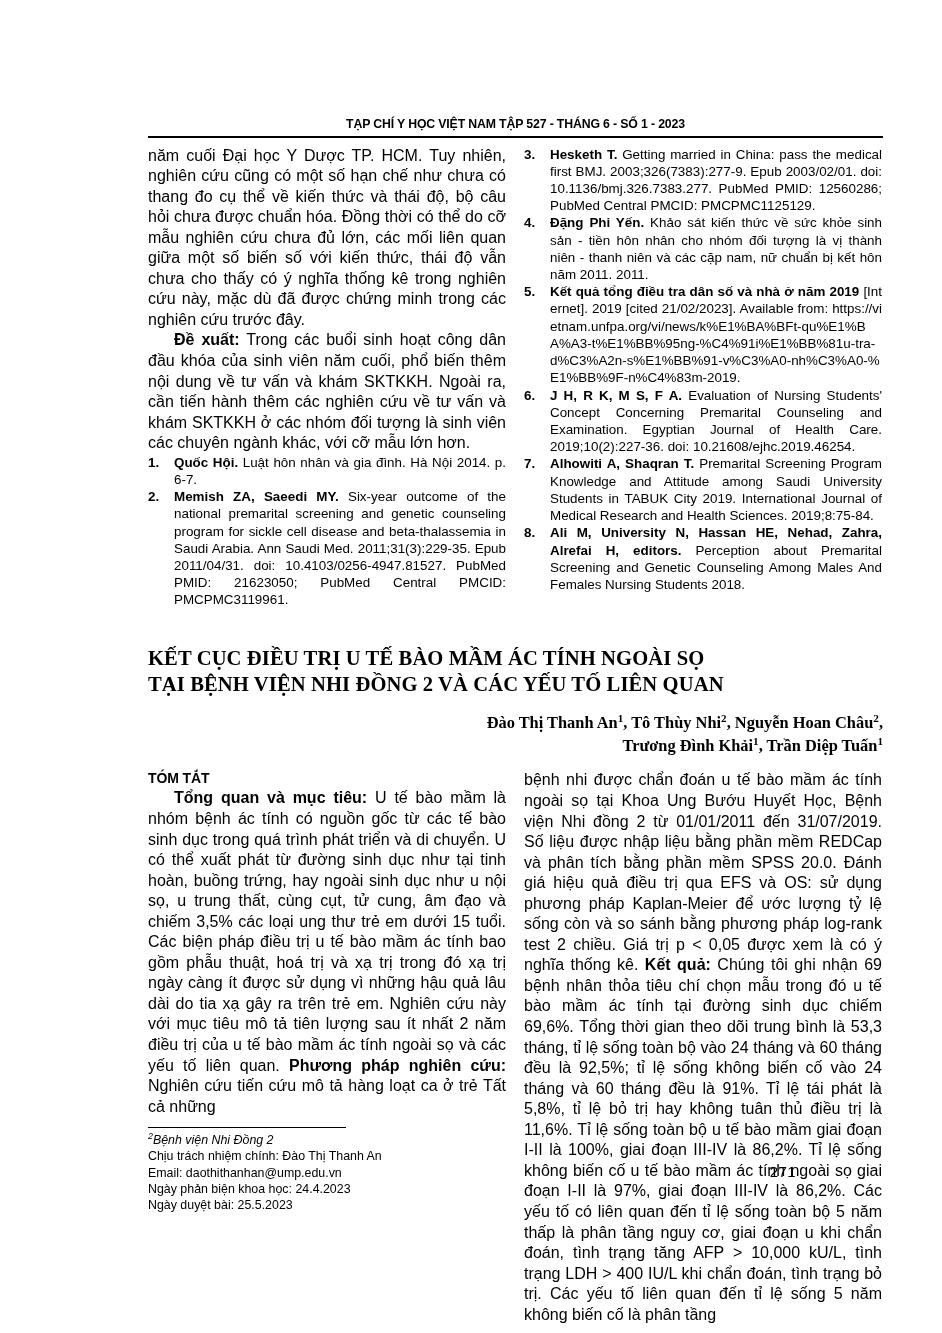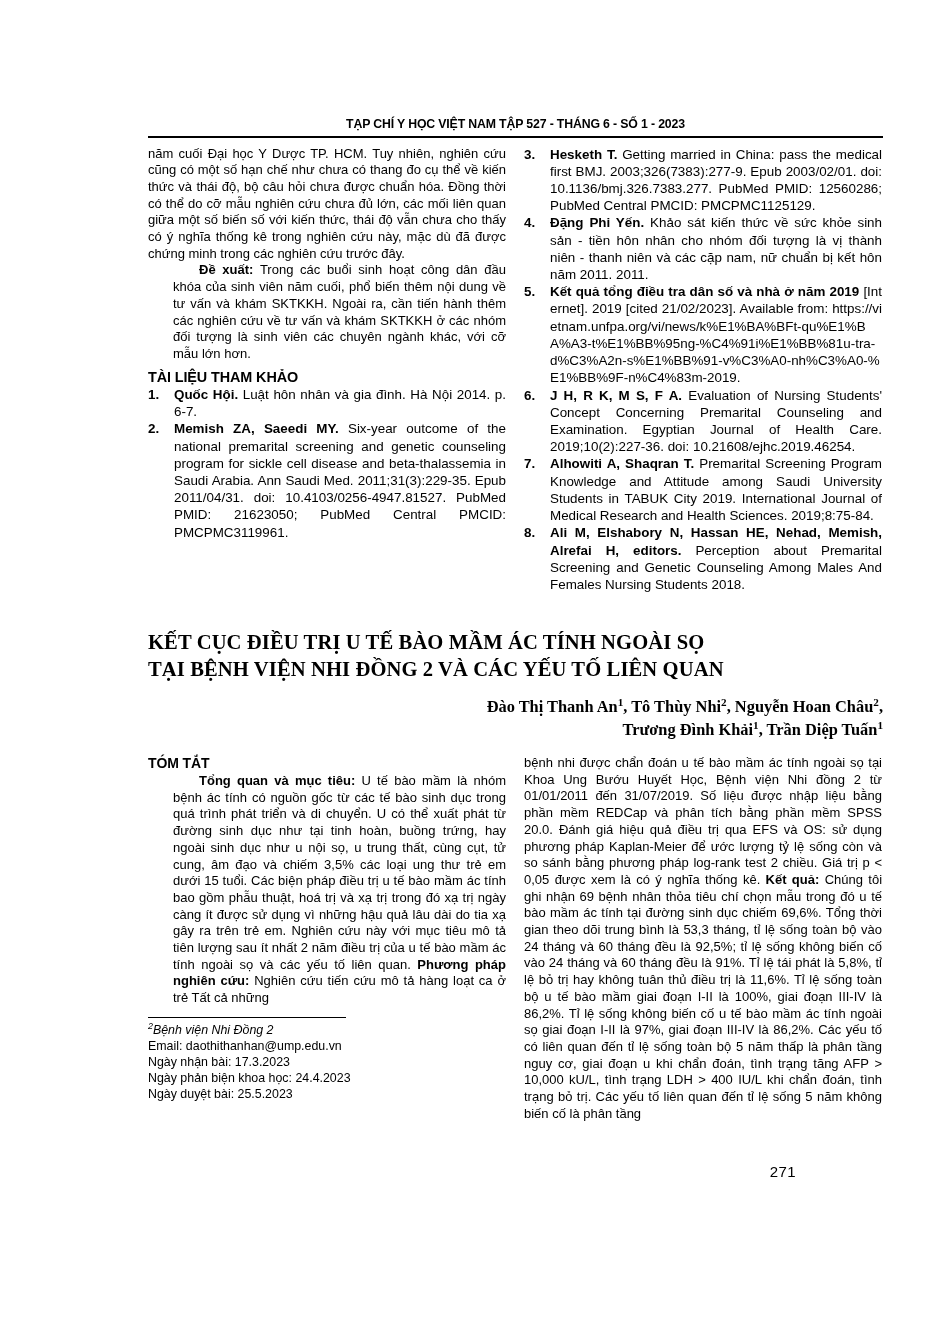--- a/index.html
+++ b/index.html
@@ -49,27 +49,27 @@
     gap: 18px;
     align-items: flex-start;
   }
   .col {
     width: 358px;
     flex: 0 0 358px;
   }
 
   p.body {
     margin: 0;
-    font-size: 13px;
+    font-size: 16px;
     line-height: 1.285;
     text-align: justify;
     text-justify: inter-word;
     hyphens: none;
   }
-  p.body.indent { text-indent: 26px; margin-left: 25px; }
+  p.body.indent { text-indent: 26px; }
   .b { font-weight: bold; }
 
   h2.section-head {
     margin: 6px 0 0 0;
     font-size: 14.4px;
     font-weight: bold;
     letter-spacing: -0.1px;
     line-height: 1.2;
   }
 
@@ -164,21 +164,20 @@
 
     <div class="running-head">TẠP CHÍ Y HỌC VIỆT NAM TẬP 527 - THÁNG 6 - SỐ 1 - 2023</div>
     <div class="head-rule"></div>
 
     <div class="cols">
 
       <div class="col">
         <p class="body">năm cuối  Đại học Y Dược TP. HCM. Tuy nhiên, nghiên cứu cũng có một số hạn chế như chưa có thang đo cụ thể về kiến thức và thái độ, bộ câu hỏi chưa được chuẩn hóa. Đồng thời có thể do cỡ mẫu nghiên cứu chưa đủ lớn, các mối liên quan giữa một số biến số với kiến thức, thái độ vẫn chưa cho thấy có ý nghĩa thống kê trong nghiên cứu này, mặc dù đã được chứng minh trong các nghiên cứu trước đây.</p>
         <p class="body indent"><span class="b">Đề xuất:</span><span> Trong các buổi sinh hoạt công dân đầu khóa của sinh viên năm cuối, phổ biến thêm nội dung về tư vấn và khám SKTKKH. Ngoài ra, cần tiến hành thêm các nghiên cứu về tư vấn và khám SKTKKH ở các nhóm đối tượng là sinh viên các chuyên ngành khác, với cỡ mẫu lớn hơn.</span></p>
 
-        <h2 class="section-head">TÀI LIỆU THAM KHẢO</h2>
 
         <ol class="refs">
           <li>
             <span class="num">1.</span><span class="b">Quốc Hội.</span><span> Luật hôn nhân và gia đình. Hà Nội 2014. p. 6-7.</span>
           </li>
           <li>
             <span class="num">2.</span><span class="b">Memish ZA, Saeedi MY.</span><span> Six-year outcome of the national premarital screening and genetic counseling program for sickle cell disease and beta-thalassemia in Saudi Arabia. Ann Saudi Med. 2011;31(3):229-35. Epub 2011/04/31. doi: 10.4103/0256-4947.81527. PubMed PMID: 21623050; PubMed Central PMCID: PMCPMC3119961.</span>
           </li>
         </ol>
       </div>
@@ -194,21 +193,21 @@
           <li>
             <span class="num">5.</span><span class="b">Kết quả tổng điều tra dân số và nhà ở năm 2019</span><span class="url"> [Internet]. 2019 [cited 21/02/2023]. Available from: https://vietnam.unfpa.org/vi/news/k%E1%BA%BFt-qu%E1%BA%A3-t%E1%BB%95ng-%C4%91i%E1%BB%81u-tra-d%C3%A2n-s%E1%BB%91-v%C3%A0-nh%C3%A0-%E1%BB%9F-n%C4%83m-2019.</span>
           </li>
           <li>
             <span class="num">6.</span><span class="b">J H, R K, M S, F A.</span><span> Evaluation of Nursing Students' Concept Concerning Premarital Counseling and Examination. Egyptian Journal of Health Care. 2019;10(2):227-36. doi: 10.21608/ejhc.2019.46254.</span>
           </li>
           <li>
             <span class="num">7.</span><span class="b">Alhowiti A, Shaqran T.</span><span> Premarital Screening Program Knowledge and Attitude among Saudi University Students in TABUK City 2019. International Journal of Medical Research and Health Sciences. 2019;8:75-84.</span>
           </li>
           <li>
-            <span class="num">8.</span><span class="b">Ali M, Elshabory N, Hassan HE, Nehad, Memish, Alrefai H, editors.</span><span> Perception about Premarital Screening and Genetic Counseling Among Males And Females Nursing Students 2018.</span>
+            <span class="num">8.</span><span class="b">Ali M, University N, Hassan HE, Nehad, Zahra, Alrefai H, editors.</span><span> Perception about Premarital Screening and Genetic Counseling Among Males And Females Nursing Students 2018.</span>
           </li>
         </ol>
       </div>
     </div>
 
     <div class="article">
       <h1 class="title">
         <span>KẾT CỤC ĐIỀU TRỊ U TẾ BÀO MẦM ÁC TÍNH NGOÀI SỌ</span><br>
         <span>TẠI BỆNH VIỆN NHI ĐỒNG 2 VÀ CÁC YẾU TỐ LIÊN QUAN</span>
       </h1>
@@ -219,22 +218,22 @@
     </div>
 
     <div class="cols abstract-block">
       <div class="col">
         <h3 class="abs-head">TÓM TẮT</h3>
         <p class="body indent"><span class="b">Tổng quan và mục tiêu:</span><span> U tế bào mầm là nhóm bệnh ác tính có nguồn gốc từ các tế bào sinh dục trong quá trình phát triển và di chuyển. U có thể xuất phát từ đường sinh dục như tại tinh hoàn, buồng trứng, hay ngoài sinh dục như u nội sọ, u trung thất, cùng cụt, tử cung, âm đạo và chiếm 3,5% các loại ung thư trẻ em dưới 15 tuổi. Các biện pháp điều trị u tế bào mầm ác tính bao gồm phẫu thuật, hoá trị và xạ trị trong đó xạ trị ngày càng ít được sử dụng vì những hậu quả lâu dài do tia xạ gây ra trên trẻ em. Nghiên cứu này với mục tiêu mô tả tiên lượng sau ít nhất 2 năm điều trị của u tế bào mầm ác tính ngoài sọ và các yếu tố liên quan. </span><span class="b">Phương pháp nghiên cứu:</span><span id="methods-left"> Nghiên cứu tiến cứu mô tả hàng loạt ca ở trẻ Tất cả những </span></p>
 
         <div class="footnote-rule"></div>
         <div class="footnote">
           <div class="aff"><sup>2</sup><span>Bệnh viện Nhi Đồng 2</span></div>
+          <div>Chịu trách nhiệm chính: Đào Thị Thanh An</div>
           <div>Email: daothithanhan@ump.edu.vn</div>
-          <div>Ngày nhận bài: 17.3.2023</div>
           <div>Ngày phản biện khoa học: 24.4.2023</div>
           <div>Ngày duyệt bài: 25.5.2023</div>
         </div>
       </div>
 
       <div class="col">
         <p class="body"><span id="methods-right">bệnh nhi được chẩn đoán u tế bào mầm ác tính ngoài sọ tại Khoa Ung Bướu Huyết Học, Bệnh viện Nhi đồng 2 từ 01/01/2011 đến 31/07/2019. Số liệu được nhập liệu bằng phần mềm REDCap và phân tích bằng phần mềm SPSS 20.0. Đánh giá hiệu quả điều trị qua EFS và OS: sử dụng phương pháp Kaplan-Meier để ước lượng tỷ lệ sống còn và so sánh bằng phương pháp log-rank test 2 chiều. Giá trị p &lt; 0,05 được xem là có ý nghĩa thống kê. </span><span class="b">Kết quả:</span><span> Chúng tôi ghi nhận 69 bệnh nhân thỏa tiêu chí chọn mẫu trong đó u tế bào mầm ác tính tại đường sinh dục chiếm 69,6%. Tổng thời gian theo dõi trung bình là 53,3 tháng, tỉ lệ sống toàn bộ vào 24 tháng và 60 tháng đều là 92,5%; tỉ lệ sống không biến cố vào 24 tháng và 60 tháng đều là 91%. Tỉ lệ tái phát là 5,8%, tỉ lệ bỏ trị hay không tuân thủ điều trị là 11,6%. Tỉ lệ sống toàn bộ u tế bào mầm giai đoạn I-II là 100%, giai đoạn III-IV là 86,2%. Tỉ lệ sống không biến cố u tế bào mầm ác tính ngoài sọ giai đoạn I-II là 97%, giai đoạn III-IV là 86,2%. Các yếu tố có liên quan đến tỉ lệ sống toàn bộ 5 năm thấp là phân tầng nguy cơ, giai đoạn u khi chẩn đoán, tình trạng tăng AFP &gt; 10,000 kU/L, tình trạng LDH &gt; 400 IU/L khi chẩn đoán, tình trạng bỏ trị. Các yếu tố liên quan đến tỉ lệ sống 5 năm không biến cố là phân tầng</span></p>
       </div>
     </div>
 

